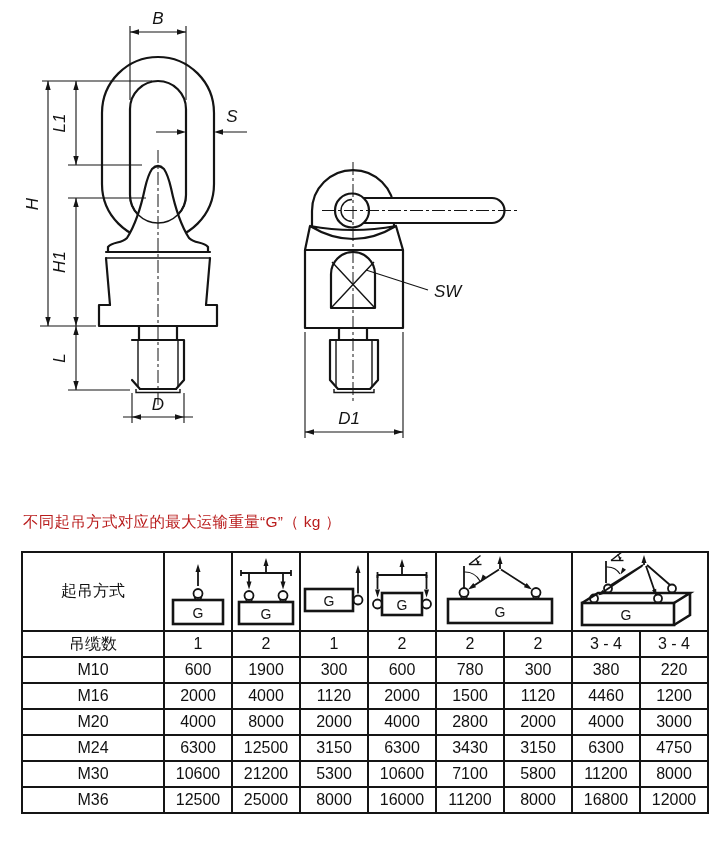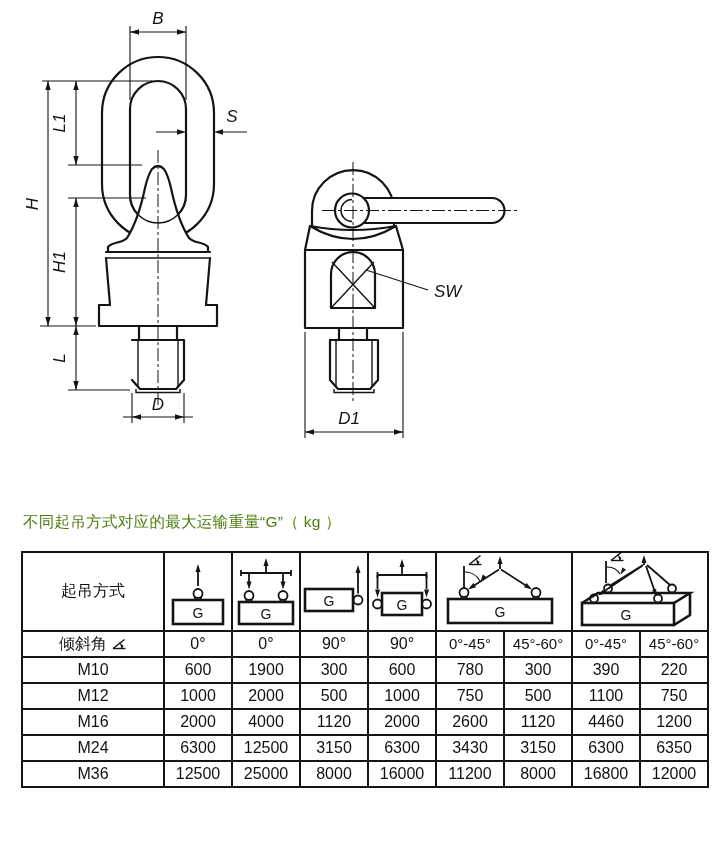--- a/index.html
+++ b/index.html
@@ -1,19 +1,19 @@
 <!DOCTYPE html>
 <html><head>
 <meta charset="utf-8">
 <style>
   html,body{margin:0;padding:0;background:#fff;}
   .page{position:relative;width:727px;height:855px;background:#fff;overflow:hidden;
         font-family:"Liberation Sans",sans-serif;color:#141414;}
   .drawing{position:absolute;left:0;top:0;}
-  .table-title{position:absolute;left:23px;top:512px;font-size:15.5px;letter-spacing:.3px;color:#4d7c0f;}
+  .table-title{position:absolute;left:23px;top:512px;font-size:15.5px;letter-spacing:.3px;color:#b91c1c;}
   table.cap{position:absolute;left:21px;top:551px;border-collapse:collapse;table-layout:fixed;}
   table.cap td{border:2px solid #151515;text-align:center;vertical-align:middle;
         font-size:16px;padding:0;height:24px;line-height:1.05;color:#111;}
   td.lbl{font-size:15px;}
   tr.r-picto td{height:76px;vertical-align:middle;}
   tr.r-picto td.picto{vertical-align:bottom;}
   .picto svg{display:block;margin:0 auto 3px auto;}
   .angle-ic{display:inline-block;vertical-align:-1px;margin-left:5px;}
   
   .ol{fill:none;stroke:#141414;stroke-width:2.2;stroke-linejoin:round;stroke-linecap:round;}
@@ -249,80 +249,87 @@
           <path class="p-ol" d="M70,12 L70,10"></path>
           <polygon class="ah" points="0,0 -8,-2.5 -8,2.5" transform="translate(70 2) rotate(-90)"></polygon>
           <path class="p-ol" d="M32,30 L32,8" stroke-width="1.3"></path>
           <path class="dim" d="M32,14 A15,15 0 0 1 46,21"></path>
           <polygon class="ah" points="0,0 -7,-2.2 -7,2.2" transform="translate(46.5 21.5) rotate(122)"></polygon>
           <use href="#angle-sym" transform="translate(36 -3)"></use>
         </svg>
       </td>
     </tr>
 
-
-    <tr>
-      <td class="lbl">
-        <span>倾斜角</span><svg class="angle-ic" width="15" height="12" viewBox="0 0 15 12">
-              <use href="#angle-sym"></use>
-            </svg>
-      </td>
-      <td>0°</td>
-      <td>0°</td>
-      <td>90°</td>
-      <td>90°</td>
-      <td style="font-size:15px">0°-45°</td>
-      <td style="font-size:15px">45°-60°</td>
-      <td style="font-size:15px">0°-45°</td>
-      <td style="font-size:15px">45°-60°</td>
-    </tr>
+    <tr>
+      <td class="lbl">吊缆数</td>
+      <td>1</td>
+      <td>2</td>
+      <td>1</td>
+      <td>2</td>
+      <td>2</td>
+      <td>2</td>
+      <td>3 - 4</td>
+      <td>3 - 4</td>
+    </tr>
+
 
     <tr>
       <td class="lbl">M10</td>
       <td>600</td>
       <td>1900</td>
       <td>300</td>
       <td>600</td>
       <td>780</td>
       <td>300</td>
-      <td>390</td>
+      <td>380</td>
       <td>220</td>
-    </tr>
-    <tr>
-      <td class="lbl">M12</td>
-      <td>1000</td>
-      <td>2000</td>
-      <td>500</td>
-      <td>1000</td>
-      <td>750</td>
-      <td>500</td>
-      <td>1100</td>
-      <td>750</td>
     </tr>
     <tr>
       <td class="lbl">M16</td>
       <td>2000</td>
       <td>4000</td>
       <td>1120</td>
       <td>2000</td>
-      <td>2600</td>
+      <td>1500</td>
       <td>1120</td>
       <td>4460</td>
       <td>1200</td>
+    </tr>
+    <tr>
+      <td class="lbl">M20</td>
+      <td>4000</td>
+      <td>8000</td>
+      <td>2000</td>
+      <td>4000</td>
+      <td>2800</td>
+      <td>2000</td>
+      <td>4000</td>
+      <td>3000</td>
     </tr>
     <tr>
       <td class="lbl">M24</td>
       <td>6300</td>
       <td>12500</td>
       <td>3150</td>
       <td>6300</td>
       <td>3430</td>
       <td>3150</td>
       <td>6300</td>
-      <td>6350</td>
+      <td>4750</td>
+    </tr>
+    <tr>
+      <td class="lbl">M30</td>
+      <td>10600</td>
+      <td>21200</td>
+      <td>5300</td>
+      <td>10600</td>
+      <td>7100</td>
+      <td>5800</td>
+      <td>11200</td>
+      <td>8000</td>
     </tr>
     <tr>
       <td class="lbl">M36</td>
       <td>12500</td>
       <td>25000</td>
       <td>8000</td>
       <td>16000</td>
       <td>11200</td>
       <td>8000</td>
       <td>16800</td>

